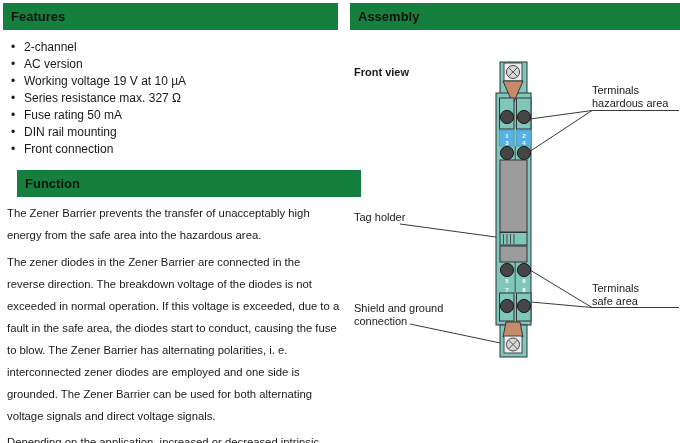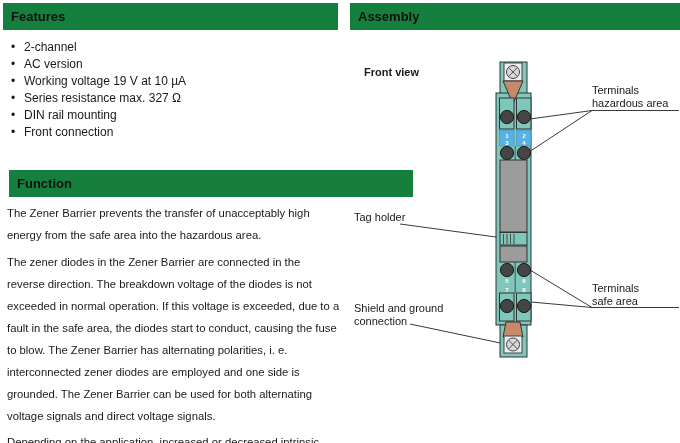--- a/index.html
+++ b/index.html
@@ -8,30 +8,30 @@
     background:#ffffff;color:#1a1a1a;
     font-family:"Liberation Sans",sans-serif;
   }
   .hbar{
     position:absolute;height:27px;background:#15803d;
     display:flex;align-items:center;padding-left:8px;box-sizing:border-box;
     font-weight:bold;font-size:13px;color:#111;
   }
   #features-header{left:3px;top:3px;width:335px}
   #assembly-header{left:350px;top:3px;width:333px}
-  #function-header{left:9px;top:170px;width:404px}
+  #function-header{left:17px;top:170px;width:344px}
 
   #features-list{position:absolute;left:11px;top:39px;width:320px;margin:0;padding:0;list-style:none;font-size:12px}
   #features-list li{line-height:17px;padding-left:13px;position:relative}
   #features-list li::before{content:"\2022";position:absolute;left:0;top:0}
 
   #function-body{position:absolute;left:7px;top:202px;width:333px;font-size:11.3px}
   #function-body p{margin:0 0 4.5px 0;line-height:22px}
 
-  #front-view{position:absolute;left:364px;top:66px;font-weight:bold;font-size:11px}
+  #front-view{position:absolute;left:354px;top:66px;font-weight:bold;font-size:11px}
   .callout{position:absolute;font-size:11px;line-height:13px;color:#1a1a1a}
   #lbl-haz{left:592px;top:84px}
   #lbl-tag{left:354px;top:211px}
   #lbl-safe{left:592px;top:282px}
   #lbl-shield{left:354px;top:302px}
   .callout span{display:block}
 
   #diagram{position:absolute;left:0;top:0}
   .teal{fill:#7fc6bb;stroke:#333;stroke-width:1}
   .gray{fill:#9c9c9c;stroke:#333;stroke-width:1}
@@ -53,20 +53,21 @@
 </div>
 <div class="hbar" id="assembly-header">
   <span>Assembly</span>
 </div>
 
 <ul id="features-list">
     <li>2-channel</li>
     <li>AC version</li>
     <li>Working voltage 19 V at 10 µA</li>
     <li>Series resistance max. 327 Ω</li>
+    <li>Fuse rating 50 mA</li>
     <li>DIN rail mounting</li>
     <li>Front connection</li>
   </ul>
 
 <div class="hbar" id="function-header">
   <span>Function</span>
 </div>
 
 <div id="function-body">
     <p>The Zener Barrier prevents the transfer of unacceptably high energy from the safe area into the hazardous area.</p>

